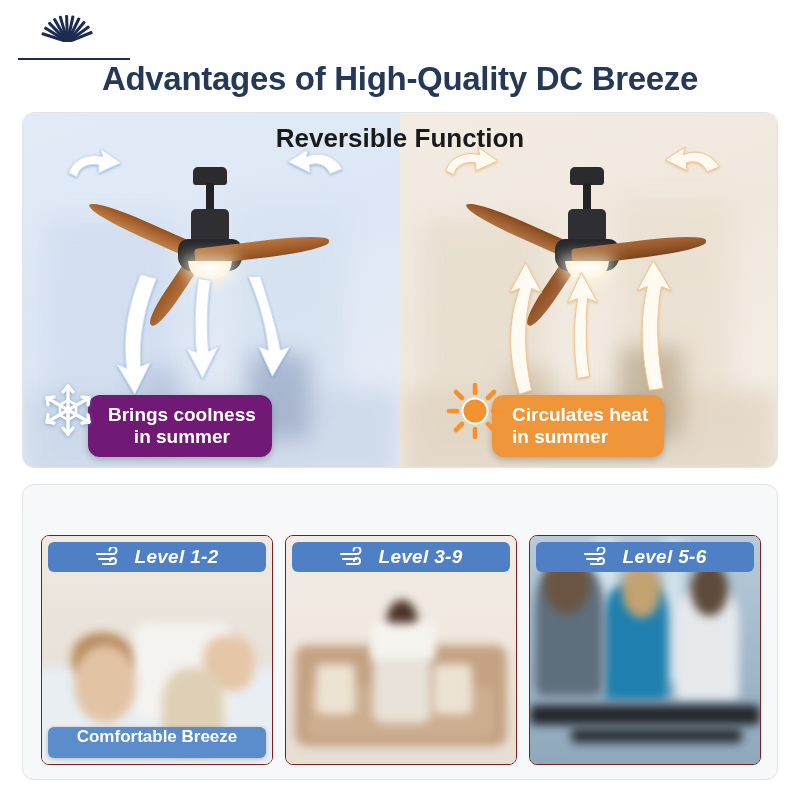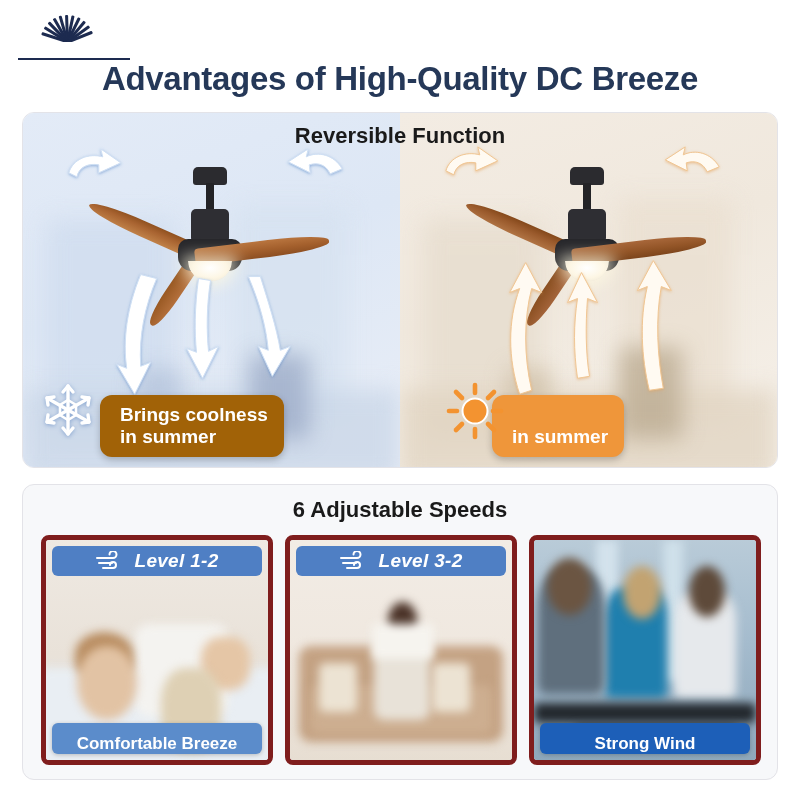--- a/index.html
+++ b/index.html
@@ -74,21 +74,21 @@
 
   .half-r .room .win  { left: 6%;  top: 30%; width: 32%; height: 62%; background: #e6dccd; }
   .half-r .room .win2 { left: 58%; top: 24%; width: 30%; height: 62%; background: #eadfd0; }
   .half-r .room .flr  { left: 0;   top: 78%; width: 100%; height: 26%; background: #e0d3c0; }
   .half-r .room .pl   { left: 58%; top: 66%; width: 17%; height: 26%; background: #b9a98f; }
   .half-r .room .pl2  { left: 28%; top: 72%; width: 12%; height: 20%; background: #cfc0a8; }
 
   .panel-head {
     position: absolute; top: 10px; left: 0; width: 100%;
     text-align: center; z-index: 9;
-    font-size: 22px; font-weight: bold; color: #1a1a1a;
+    font-size: 26px; font-weight: bold; color: #1a1a1a;
   }
 
   
   .fan { position: absolute; width: 330px; height: 200px; }
   .fan-l { left: 22px; top: 48px; }
   .fan-r { left: 22px; top: 48px; }
   .mount {
     position: absolute; left: 148px; top: 6px;
     width: 34px; height: 18px; background: #2b2b2f;
     border-radius: 5px 5px 3px 3px;
@@ -142,21 +142,21 @@
   
   .pill {
     position: absolute; z-index: 10;
     display: flex; align-items: center;
     padding: 9px 16px 9px 20px;
     border-radius: 12px;
     color: #fff; font-size: 19px; font-weight: bold;
     line-height: 1.16;
     box-shadow: 0 3px 7px rgba(0,0,0,.22);
   }
-  .pill-cool { left: 100px;  top: 395px; background: #a16207; }
+  .pill-cool { left: 88px;  top: 395px; background: #701a75; text-align: center; }
   .pill-heat { left: 492px; top: 395px; background: #ef963a; }
   .pill-icon { position: absolute; z-index: 11; }
   .ico-snow { left: 38px;  top: 380px; }
   .ico-sun  { left: 446px; top: 382px; }
 
   
   .panel-spd {
     position: absolute; left: 22px; top: 484px;
     width: 756px; height: 296px;
     border-radius: 12px;
@@ -169,21 +169,21 @@
     font-size: 22px; font-weight: bold; color: #1a1a1a;
   }
   .cards {
     position: absolute; left: 18px; top: 50px;
     width: 720px; height: 230px;
     display: flex; gap: 12px;
   }
   .card {
     position: relative; flex: 1; height: 100%;
     border-radius: 8px; overflow: hidden;
-    border: 5px solid #7f1d1d;
+    border: 1px solid #7f1d1d;
     background: #dfe5ec;
   }
   .card-photo { position: absolute; inset: 0; }
   .card-photo i { position: absolute; display: block; filter: blur(5px); }
 
   
   .p1 { background: linear-gradient(180deg,#efe9e2 0%,#e9e2d9 52%,#dfe5ea 100%); }
   .p1 .bed   { left: -5%; top: 58%; width: 110%; height: 46%; background: #e9eef3; border-radius: 10px; }
   .p1 .head  { left: 14%; top: 48%; width: 27%; height: 34%; background: #e2c3a4; border-radius: 50%; }
   .p1 .hair  { left: 13%; top: 42%; width: 26%; height: 20%; background: #b98d61; border-radius: 50% 50% 30% 30%; }
@@ -220,21 +220,21 @@
     display: flex; align-items: center; justify-content: center; gap: 9px;
     z-index: 5;
   }
   .lvl-txt {
     color: #fff; font-size: 19px; font-style: italic; font-weight: bold;
     letter-spacing: .3px;
   }
   .cap-bar {
     position: absolute; left: 6px; right: 6px; bottom: 6px; height: 31px;
     background: #2f72c4; border-radius: 6px;
-    display: flex; align-items: flex-end; justify-content: center;
+    display: flex; align-items: flex-start; justify-content: center;
     z-index: 5;
     box-shadow: 0 1px 4px rgba(0,0,0,.22);
   }
   .card:nth-child(1) .cap-bar { background: #5b8ccb; }
   .card:nth-child(2) .cap-bar { background: #2f72c4; }
   .card:nth-child(3) .cap-bar { background: #1d5fb8; }
   .cap-txt { color: #fff; font-size: 17px; font-weight: bold; }
 </style>
 </head>
 <body>
@@ -359,27 +359,26 @@
 
 <div class="pill pill-cool">
   <span>
     <span>Brings coolness</span><br>
     <span>in summer</span>
   </span>
 </div>
 
 <div class="pill pill-heat">
   <span>
-    <br>
+    <span>Circulates heat</span><br>
     <span>in summer</span>
   </span>
 </div>
 
 <div class="panel-spd">
-  <div class="spd-head">6 Adjustable Speeds</div>
 
   <div class="cards">
 
     <div class="card">
       <div class="card-photo p1">
         <i class="bed"></i>
           <i class="body"></i>
           <i class="arm"></i>
           <i class="bear"></i>
           <i class="hair"></i>
@@ -411,36 +410,43 @@
           <i class="book"></i>
       </div>
       <div class="lvl-bar">
         <svg width="30" height="20" viewBox="0 0 30 20">
           <g stroke="#ffffff" stroke-width="2" fill="none" stroke-linecap="round">
             <path d="M2 7 h16 a3.5 3.5 0 1 0 -3.5 -3.5"></path>
             <path d="M4 12 h13"></path>
             <path d="M8 17 h10 a3 3 0 1 0 -3 -3"></path>
           </g>
         </svg>
-        <span class="lvl-txt">Level 3-2</span>
+        <span class="lvl-txt">Level 3-9</span>
       </div>
     </div>
 
     <div class="card">
       <div class="card-photo p3">
         <i class="winp"></i>
           <i class="winp2"></i>
         <i class="m3"></i>
           <i class="m3h"></i>
           <i class="m2"></i>
           <i class="m2h"></i>
           <i class="m1"></i>
           <i class="m1h"></i>
         <i class="bar"></i>
           <i class="bar2"></i>
       </div>
-      <div class="cap-bar">
-        <span class="cap-txt">Strong Wind</span>
+      <div class="lvl-bar">
+        <svg width="30" height="20" viewBox="0 0 30 20">
+          <g stroke="#ffffff" stroke-width="2" fill="none" stroke-linecap="round">
+            <path d="M2 7 h16 a3.5 3.5 0 1 0 -3.5 -3.5"></path>
+            <path d="M4 12 h13"></path>
+            <path d="M8 17 h10 a3 3 0 1 0 -3 -3"></path>
+          </g>
+        </svg>
+        <span class="lvl-txt">Level 5-6</span>
       </div>
     </div>
 
   </div>
 </div>
 
 </body></html>

